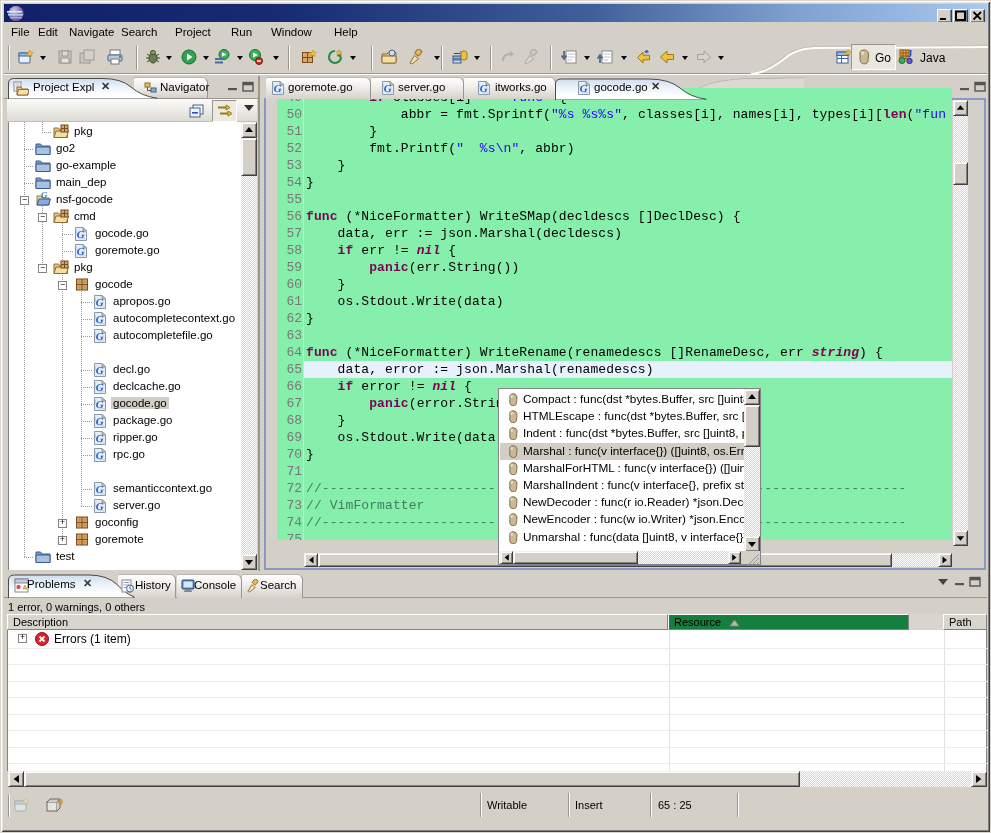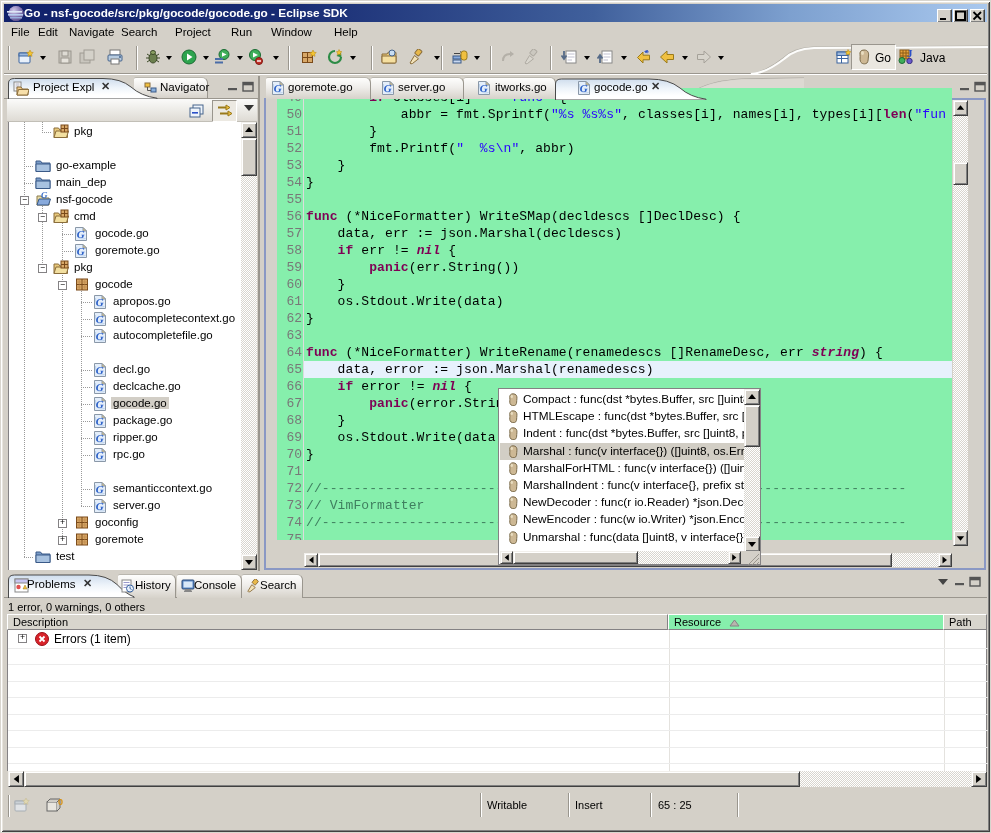--- a/index.html
+++ b/index.html
@@ -60,21 +60,20 @@
         <radialGradient id="eg" cx="0.35" cy="0.3" r="0.9">
           <stop offset="0" stop-color="#cfc8e8"></stop>
           <stop offset="0.5" stop-color="#8678b4"></stop>
           <stop offset="1" stop-color="#4a3f78"></stop>
         </radialGradient>
       </defs>
     <rect x="0" y="6" width="15" height="1.6" fill="#dce6f6"></rect>
     <rect x="1" y="9" width="15" height="1.6" fill="#b8cdf0"></rect>
     <rect x="3" y="12" width="12" height="1.4" fill="#97aedc"></rect>
   </svg>
-  <span class="txt">Go - nsf-gocode/src/pkg/gocode/gocode.go - Eclipse SDK</span>
   <div class="tbtn" style="left:933px"><svg width="13" height="12">
         <rect x="2" y="8" width="6" height="2" fill="#000"></rect>
       </svg></div>
   <div class="tbtn" style="left:949px"><svg width="13" height="12">
         <rect x="2" y="1.5" width="9" height="8.5" fill="none" stroke="#000" stroke-width="2"></rect>
       </svg></div>
   <div class="tbtn" style="left:966px"><svg width="13" height="12">
         <path d="M2.5 2 L10 9.5 M10 2 L2.5 9.5" stroke="#000" stroke-width="1.8"></path>
       </svg></div>
 </div>
@@ -324,20 +323,27 @@
 <div class="dotv" style="left:33px;top:78px;height:69px"></div>
       <div class="dotv" style="left:33px;top:0;height:9px"></div>
 <div class="dotv" style="left:53px;top:95px;height:324px"></div>
 <div class="dotv" style="left:72px;top:163px;height:222px"></div>
 <div class="trow" style="top:2px">
         <div class="doth" style="left:33px;top:8px;width:10px"></div>
         <svg class="ticn" style="left:44px;top:0px" width="16" height="16">
           <use href="#pkgfolder"></use>
         </svg>
         <span class="lbl" style="left:63px;padding:0 2px">pkg</span>
+      </div>
+<div class="trow" style="top:19px">
+        <div class="doth" style="left:15px;top:8px;width:10px"></div>
+        <svg class="ticn" style="left:26px;top:0px" width="16" height="16">
+          <use href="#projfolder"></use>
+        </svg>
+        <span class="lbl" style="left:45px;padding:0 2px">go2</span>
       </div>
 <div class="trow" style="top:36px">
         <div class="doth" style="left:15px;top:8px;width:10px"></div>
         <svg class="ticn" style="left:26px;top:0px" width="16" height="16">
           <use href="#projfolder"></use>
         </svg>
         <span class="lbl" style="left:45px;padding:0 2px">go-example</span>
       </div>
 <div class="trow" style="top:53px">
         <div class="doth" style="left:15px;top:8px;width:10px"></div>
@@ -745,21 +751,21 @@
     </svg>
   <svg class="abs" style="left:964px;top:5px" width="14" height="12" viewBox="0 0 14 12">
       <rect x="2" y="1.5" width="10" height="8.5" fill="none" stroke="#555" stroke-width="1.4"></rect>
       <rect x="2" y="1.5" width="10" height="2.8" fill="#555"></rect>
     </svg>
   <div class="abs small" style="left:4px;top:30px">1 error, 0 warnings, 0 others</div>
   <div class="abs" style="left:3px;top:43px;width:980px;height:16px;background:#d8d5cd">
     <div class="abs" style="left:0;top:0;width:661px;height:16px;background:#d8d5cd;border:1px solid;border-color:#fff #848284 #848284 #fff">
         <span class="small" style="position:absolute;left:5px;top:1px">Description</span>
       </div>
-    <div class="abs" style="left:661px;top:0;width:287px;height:16px;background:#86efac;border:1px solid;border-color:#fff #848284 #848284 #fff">
+    <div class="abs" style="left:661px;top:0;width:241px;height:16px;background:#15803d;border:1px solid;border-color:#fff #848284 #848284 #fff">
         <span class="small" style="position:absolute;left:5px;top:1px">Resource</span>
         <svg style="position:absolute;left:60px;top:4px" width="11" height="8" viewBox="0 0 11 8">
           <path d="M5.5 1 L10 7 H1 Z" fill="#b8b5ad" stroke="#848284"></path>
         </svg>
       </div>
     <div class="abs" style="left:936px;top:0;width:44px;height:16px;background:#d8d5cd;border:1px solid;border-color:#fff #848284 #848284 #fff">
         <span class="small" style="position:absolute;left:5px;top:1px">Path</span>
       </div>
   </div>
   <div class="abs" style="left:3px;top:59px;width:980px;height:141px;background:#fff;border-left:1px solid #848284;border-right:1px solid #848284">

